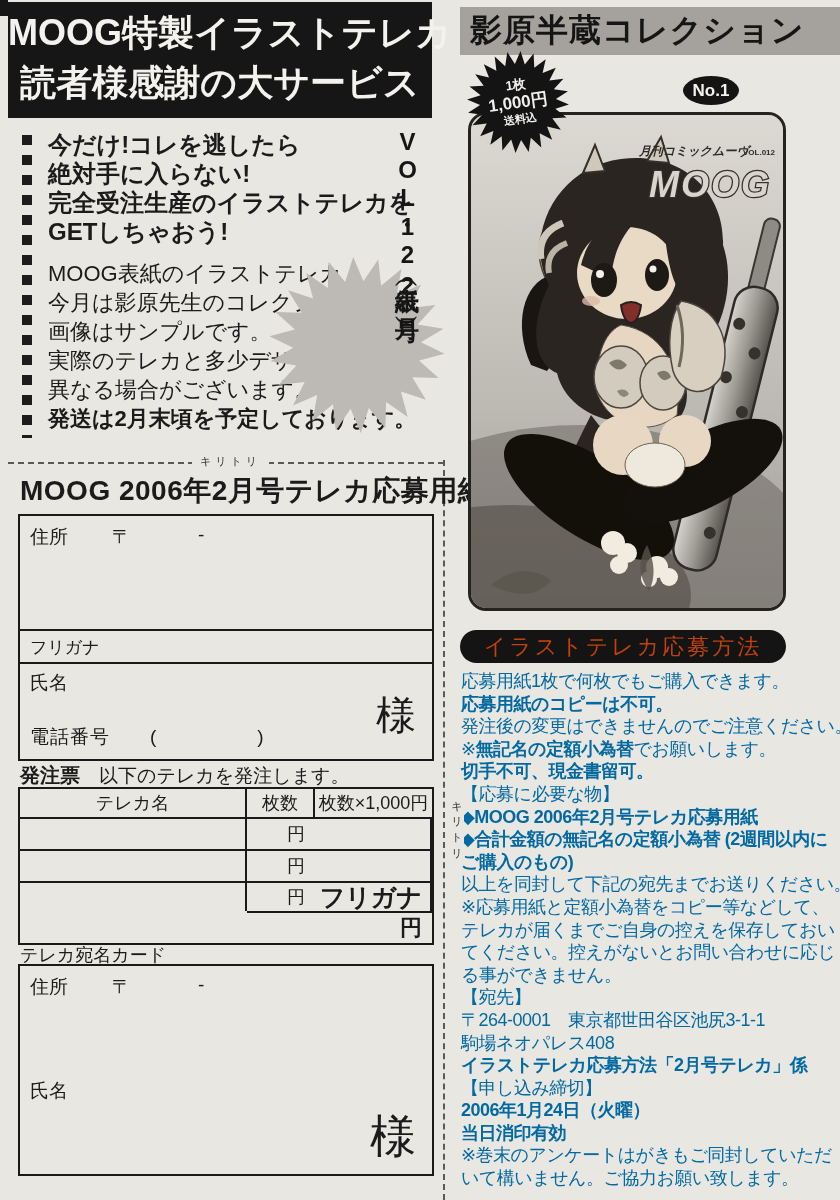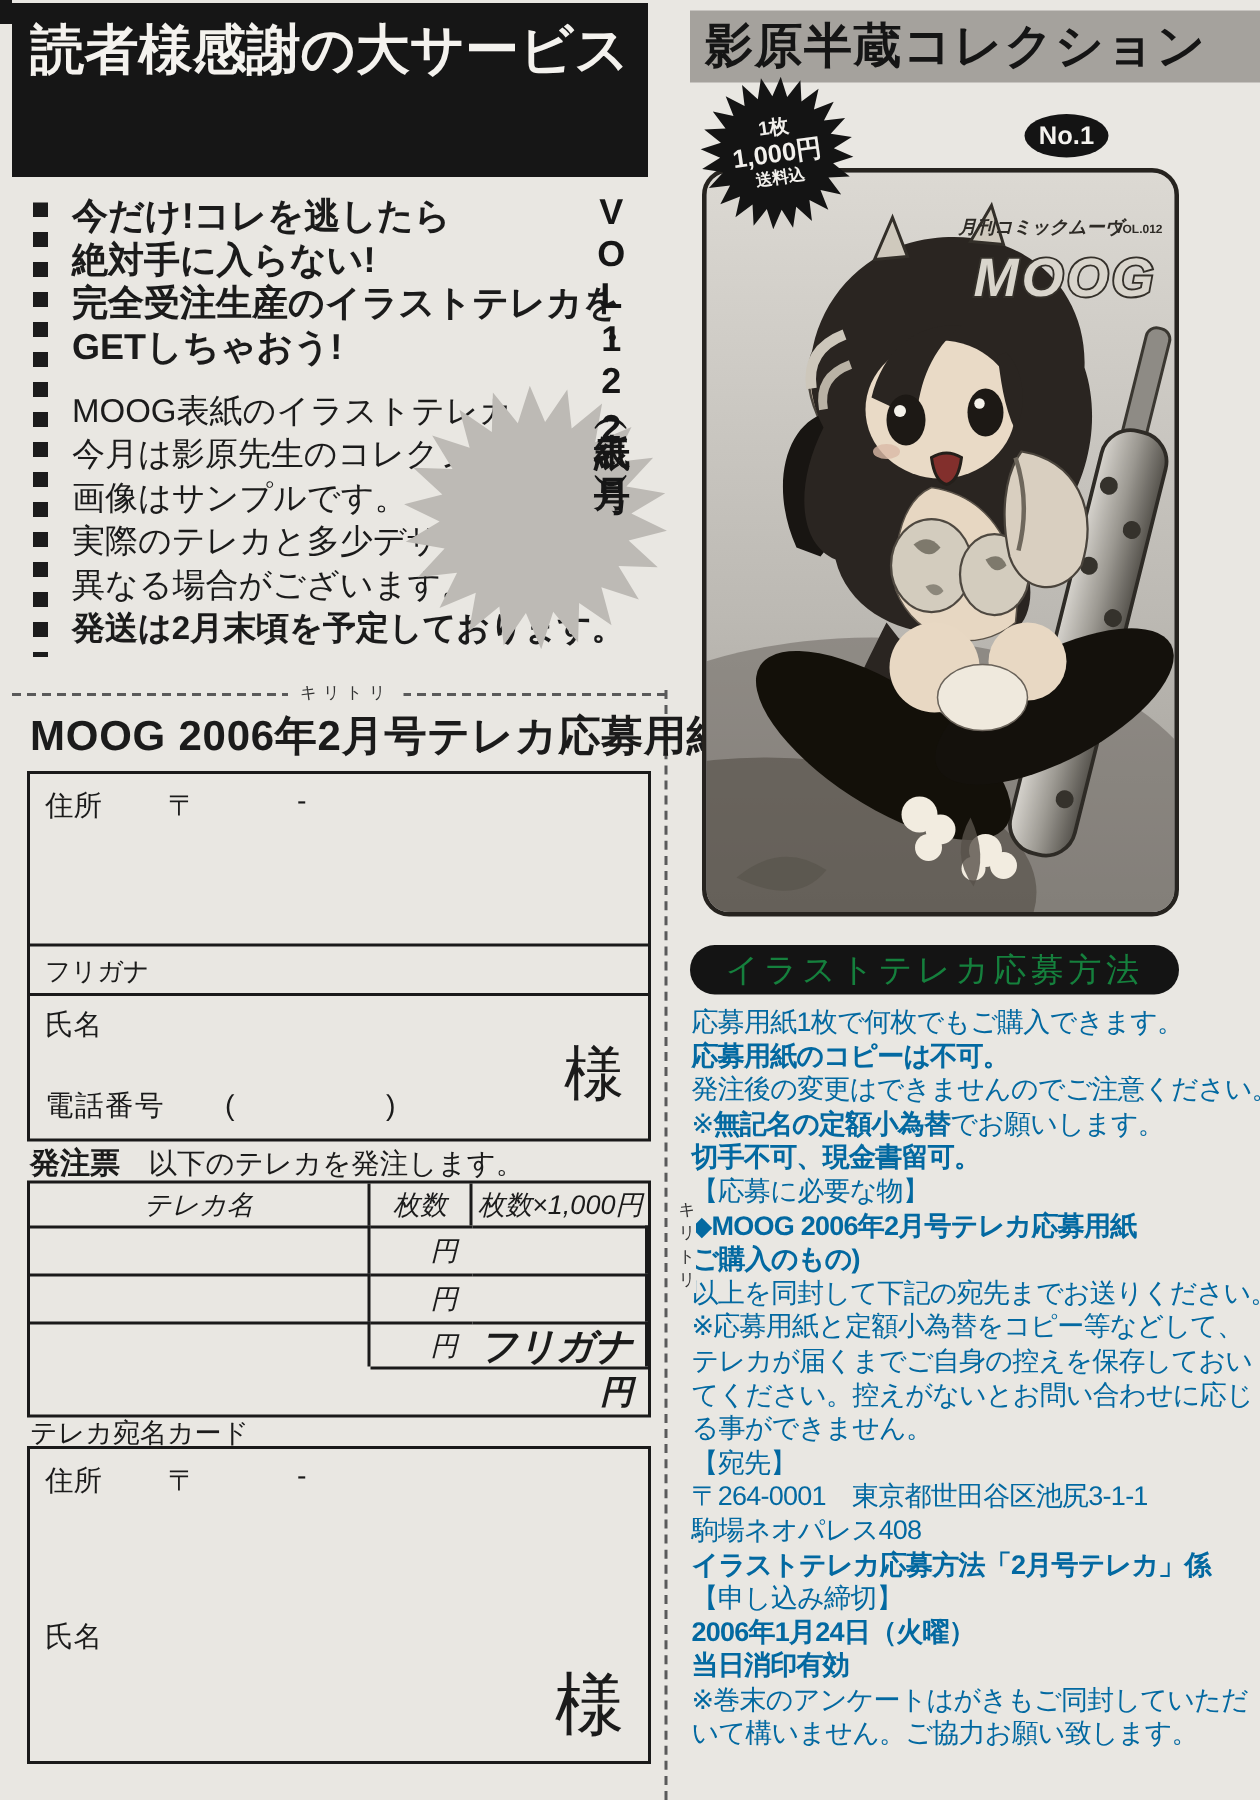--- a/index.html
+++ b/index.html
@@ -62,21 +62,21 @@
   .phone-line{position:absolute;left:10px;bottom:6px;font-size:19px;letter-spacing:1px;}
 
   .order-label{left:20px;top:762px;font-size:19px;}
   .order-label b{font-size:20px;}
 
   .order-table{
     left:18px;top:787px;width:412px;border:2.5px solid #1a1a1a;
     display:grid;grid-template-columns:227px 68px 1fr;
     grid-template-rows:28px 32px 32px 30px 32px;
   }
-  .oc{position:relative;font-size:18px;font-style:italic;}
+  .oc{position:relative;font-size:18px;}
   .oc.hd{display:flex;align-items:center;justify-content:center;}
   .oc.br{border-right:2px solid #1a1a1a;}
   .oc.bt{border-top:2px solid #1a1a1a;}
   .oc.name{display:flex;align-items:center;padding-left:8px;white-space:nowrap;}
   .oc.unit{display:flex;align-items:center;justify-content:flex-end;padding-right:10px;}
   .oc.total-l{display:flex;align-items:center;justify-content:flex-end;padding-right:8px;font-weight:700;font-size:25px;}
   .oc.total-u{display:flex;align-items:center;justify-content:flex-end;padding-right:10px;font-weight:700;font-size:22px;}
 
   .addr-card-label{left:20px;top:943px;font-size:18px;}
   .form-box2{left:18px;top:964px;width:412px;height:208px;border:2.5px solid #1a1a1a;}
@@ -105,34 +105,35 @@
   }
   .tele-card{
     left:468px;top:112px;width:312px;height:493px;border:3px solid #26231f;border-radius:18px;
     overflow:hidden;background:#a3a3a3;
   }
   .tele-card svg{display:block;}
 
   .method-banner{
     left:460px;top:630px;width:326px;height:33px;background:#141414;border-radius:17px;
     display:flex;align-items:center;justify-content:center;
-    color:#15803d;font-size:22px;letter-spacing:3px;white-space:nowrap;
+    color:#c2410c;font-size:22px;letter-spacing:3px;white-space:nowrap;
   }
   .instructions{left:461px;top:670px;width:380px;font-size:18px;line-height:22.6px;letter-spacing:-0.5px;color:#0369a1;}
   .instructions .ln{white-space:nowrap;}
   .instructions .b{font-weight:700;}
 </style>
 </head>
 <body>
 
 <div class="page">
 
   <div class="abs corner-mark"></div>
 
   <div class="abs banner-top">
+    <div>MOOG特製イラストテレカ</div>
     <div>読者様感謝の大サービス</div>
   </div>
 
   <div class="abs dot-column"></div>
 
   <div class="abs promo" id="promo">
       <div class="lead">今だけ!コレを逃したら</div>
       <div class="lead">絶対手に入らない!</div>
       <div class="lead">完全受注生産のイラストテレカを</div>
       <div class="lead">GETしちゃおう!</div>
@@ -305,20 +306,21 @@
   <div class="abs method-banner">イラストテレカ応募方法</div>
 
   <div class="abs instructions" id="instructions">
       <div class="ln"><span>応募用紙1枚で何枚でもご購入できます。</span></div>
       <div class="ln"><span class="b">応募用紙のコピーは不可。</span></div>
       <div class="ln"><span>発注後の変更はできませんのでご注意ください。</span></div>
       <div class="ln"><span>※</span><span class="b">無記名の定額小為替</span><span>でお願いします。</span></div>
       <div class="ln"><span class="b">切手不可、現金書留可。</span></div>
       <div class="ln"><span>【応募に必要な物】</span></div>
       <div class="ln"><span class="b">◆MOOG 2006年2月号テレカ応募用紙</span></div>
+      <div class="ln"><span class="b">◆合計金額の無記名の定額小為替 (2週間以内に</span></div>
       <div class="ln"><span class="b">ご購入のもの)</span></div>
       <div class="ln"><span>以上を同封して下記の宛先までお送りください。</span></div>
       <div class="ln"><span>※応募用紙と定額小為替をコピー等などして、</span></div>
       <div class="ln"><span>テレカが届くまでご自身の控えを保存しておい</span></div>
       <div class="ln"><span>てください。控えがないとお問い合わせに応じ</span></div>
       <div class="ln"><span>る事ができません。</span></div>
       <div class="ln"><span>【宛先】</span></div>
       <div class="ln"><span>〒264-0001　東京都世田谷区池尻3-1-1</span></div>
       <div class="ln"><span>駒場ネオパレス408</span></div>
       <div class="ln"><span class="b">イラストテレカ応募方法「2月号テレカ」係</span></div>

